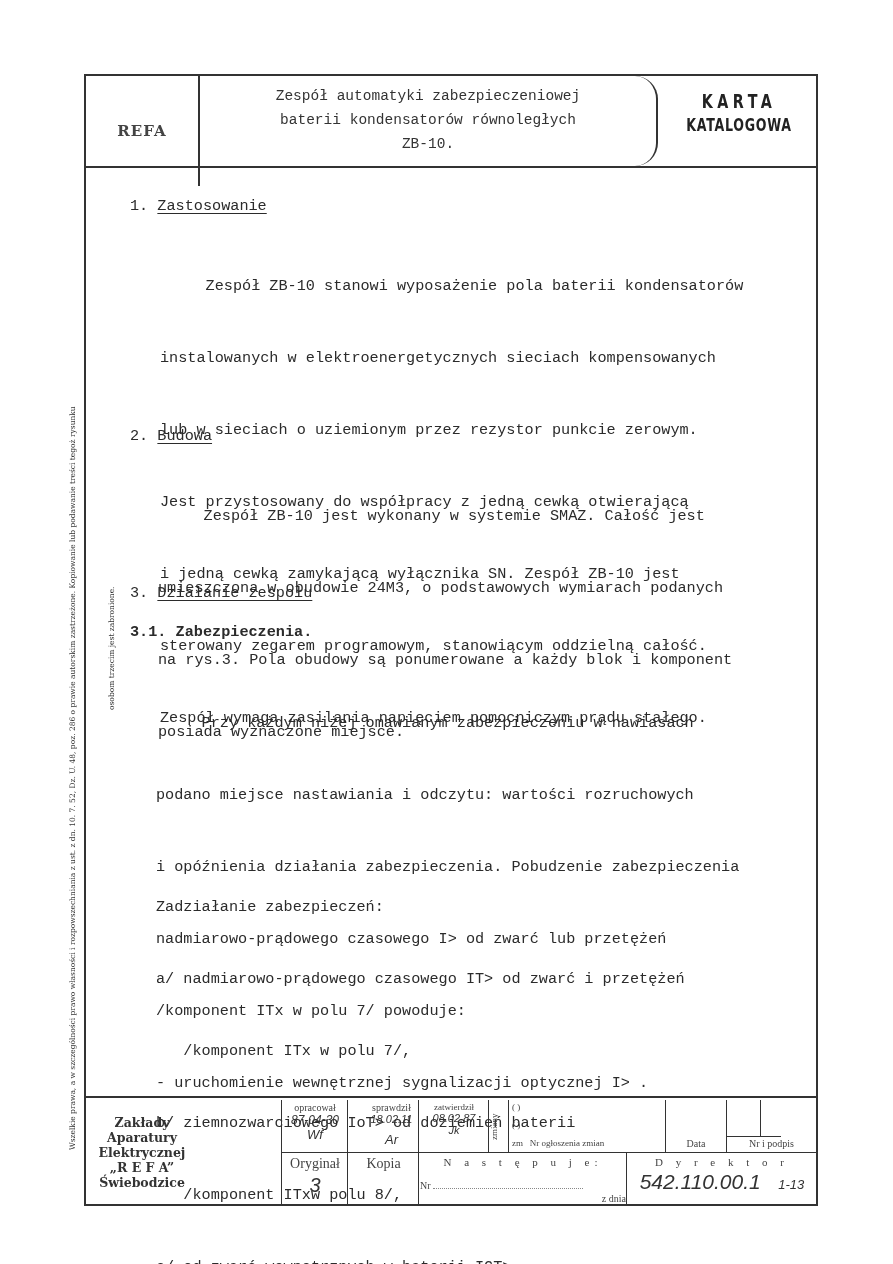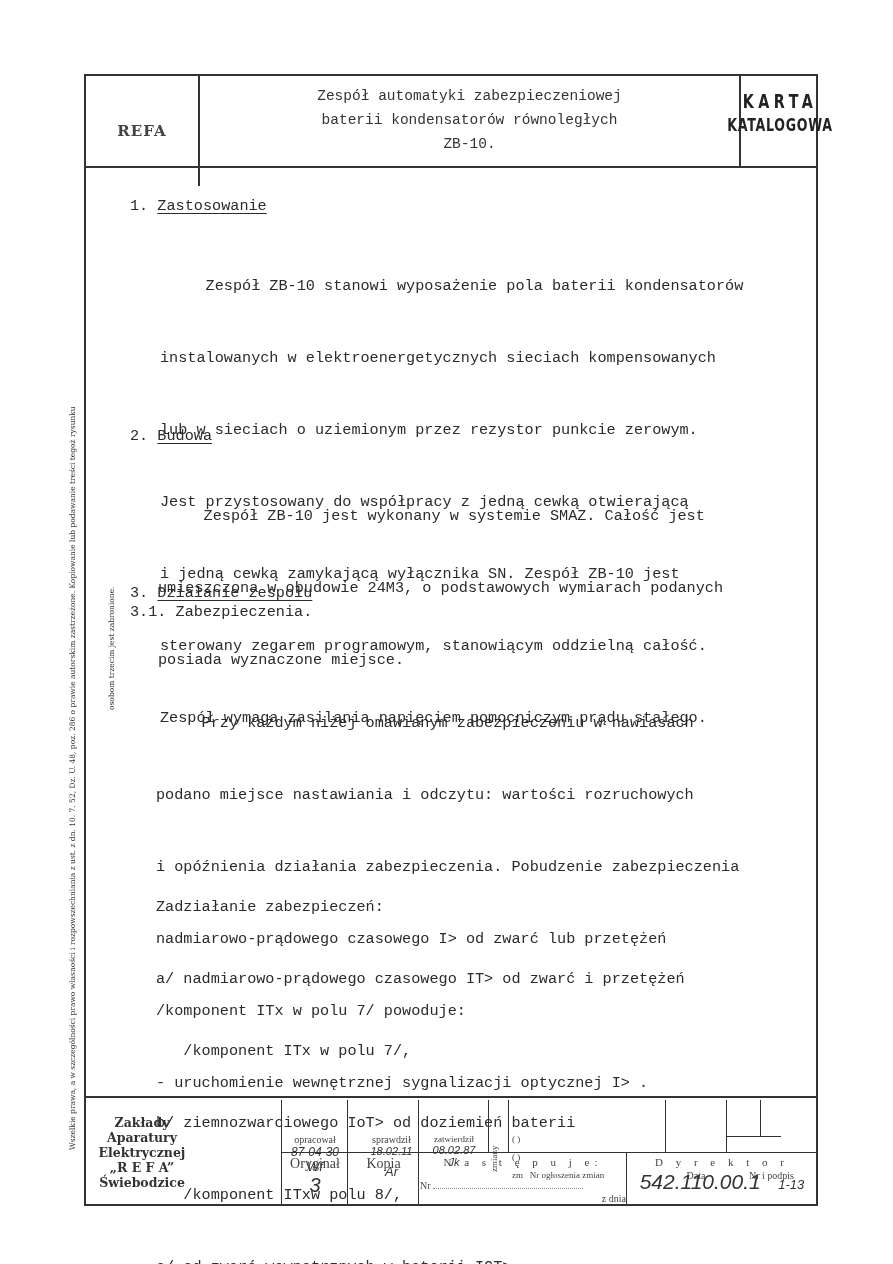--- a/index.html
+++ b/index.html
@@ -5,40 +5,40 @@
   html, body { margin:0; padding:0; }
   body { width:893px; height:1264px; background:#ffffff; position:relative; overflow:hidden;
          font-family:"Liberation Mono","DejaVu Sans Mono",monospace; color:#1a1a1a; }
   .abs { position:absolute; }
   .frame { left:84px; top:74px; width:734px; height:1132px; border:2px solid #333; border-top-width:2px; box-sizing:border-box; }
   
   .hdr { left:86px; top:76px; width:730px; height:90px; border-bottom:2px solid #333; }
   .hdr-logo { left:0; top:0; width:114px; height:110px; border-right:2px solid #333; box-sizing:border-box;
               display:flex; align-items:center; justify-content:center;
               font-family:"DejaVu Serif",serif; font-weight:bold; font-size:15px; letter-spacing:1px; color:#444; }
-  .hdr-title { left:114px; top:0; width:541px; height:90px; border-right:2px solid #333; box-sizing:border-box;
-               text-align:center; font-size:14.5px; line-height:24px; padding-top:8px; color:#333; }
+  .hdr-title { left:114px; top:0; width:458px; height:90px; border-right:2px solid #333; box-sizing:border-box;
+               text-align:center; font-size:14.5px; line-height:24px; padding-top:8px; color:#333;border-radius:23px; }
   .hdr-card { left:576px; top:0; width:154px; height:78px; text-align:center;
-              font-family:"DejaVu Sans",sans-serif; font-weight:bold; color:#222;margin-left:41px; }
+              font-family:"DejaVu Sans",sans-serif; font-weight:bold; color:#222; }
   .hdr-card .l1 { margin-top:14px; font-size:19px; letter-spacing:6px; transform:scaleX(0.75); }
   .hdr-card .l2 { font-size:18px; letter-spacing:1px; transform:scaleX(0.7); margin-top:2px; }
   
   .txt { font-size:15.2px; line-height:24px; white-space:pre; color:#2b2b2b; }
   .u { text-decoration:underline; text-underline-offset:3px; }
   
   .side { left:40px; top:1150px; transform-origin:0 0; transform:rotate(-90deg);
           font-family:"DejaVu Serif",serif; font-size:7.5px; line-height:13px; white-space:pre; color:#333; width:1060px; }
   
   .ftr { left:86px; top:1096px; width:730px; height:108px; border-top:2px solid #333; }
   .cell { position:absolute; box-sizing:border-box; }
   .comp { left:0; top:0; width:112px; height:108px; display:flex; flex-direction:column; justify-content:center; align-items:center;
           font-family:"DejaVu Serif",serif; font-weight:bold; font-size:12.5px; line-height:15px; color:#333; text-align:center; }
   .vline { position:absolute; width:0; border-left:1.5px solid #333; }
   .hline { position:absolute; height:0; border-top:1.5px solid #333; }
-  .lbl { font-family:"Liberation Serif","DejaVu Serif",serif; font-size:10px; color:#444; text-align:center;margin-top:32px; }
+  .lbl { font-family:"Liberation Serif","DejaVu Serif",serif; font-size:10px; color:#444; text-align:center; }
   .hand { font-family:Liberation Sans, sans-serif; font-style:italic; color:#333; }
   .big-lbl { font-family:"Liberation Serif","DejaVu Serif",serif; font-size:14px; color:#444; text-align:center; }
   .spaced { letter-spacing:5px; font-family:"Liberation Serif",serif; font-size:11px; color:#444; }
 </style>
 </head>
 <body>
 
 <div class="abs side">
   <div>Wszelkie prawa, a w szczególności prawo własności i rozpowszechniania z ust. z dn. 10. 7. 52, Dz. U. 48, poz. 286 o prawie autorskim zastrzeżone. Kopiowanie lub podawanie treści tegoż rysunku</div>
   <div style="padding-left:440px">osobom trzecim jest zabronione.</div>
@@ -67,26 +67,27 @@
   <div>Jest przystosowany do współpracy z jedną cewką otwierającą</div>
   <div>i jedną cewką zamykającą wyłącznika SN. Zespół ZB-10 jest</div>
   <div>sterowany zegarem programowym, stanowiącym oddzielną całość.</div>
   <div>Zespół wymaga zasilania napięciem pomocniczym prądu stałego.</div>
 </div>
 
 <div class="abs txt" style="left:130px; top:424px;"><span>2.</span> <span class="u">Budowa</span></div>
 <div class="abs txt" style="left:158px; top:456px;">
   <div>     Zespół ZB-10 jest wykonany w systemie SMAZ. Całość jest</div>
   <div>umieszczona w obudowie 24M3, o podstawowych wymiarach podanych</div>
+  <div>na rys.3. Pola obudowy są ponumerowane a każdy blok i komponent</div>
   <div>posiada wyznaczone miejsce.</div>
 </div>
 
 <div class="abs txt" style="left:130px; top:581px;"><span>3.</span> <span class="u">Działanie zespołu</span></div>
 
-<div class="abs txt" style="left:130px; top:600px;"><span>3.1.</span> <span>Zabezpieczenia.</span></div>
+<div class="abs txt" style="left:130px; top:620px;font-weight:bold;"><span>3.1.</span> <span>Zabezpieczenia.</span></div>
 <div class="abs txt" style="left:156px; top:663px;">
   <div>     Przy każdym niżej omawianym zabezpieczeniu w nawiasach</div>
   <div>podano miejsce nastawiania i odczytu: wartości rozruchowych</div>
   <div>i opóźnienia działania zabezpieczenia. Pobudzenie zabezpieczenia</div>
   <div>nadmiarowo-prądowego czasowego I&gt; od zwarć lub przetężeń</div>
   <div>/komponent ITx w polu 7/ powoduje:</div>
   <div>- uruchomienie wewnętrznej sygnalizacji optycznej I&gt; .</div>
 </div>
 <div class="abs txt" style="left:156px; top:847px;">
   <div>Zadziałanie zabezpieczeń:</div>

